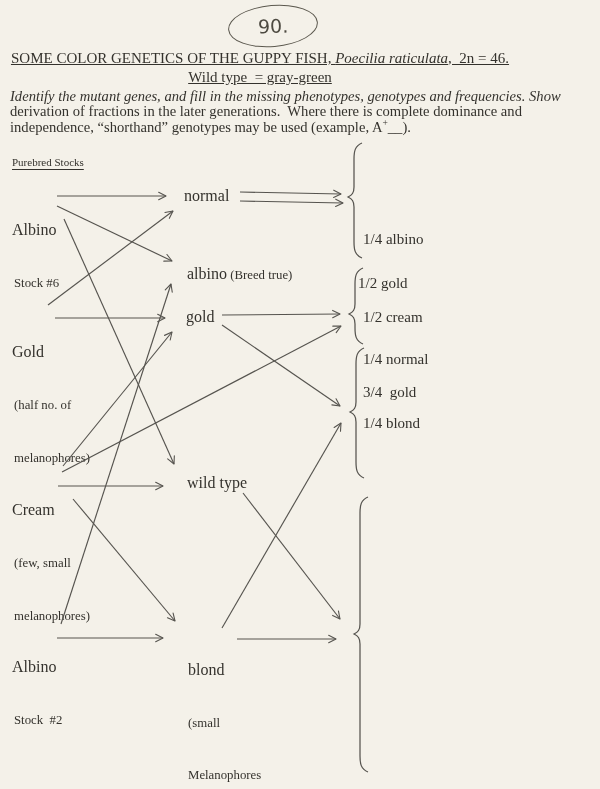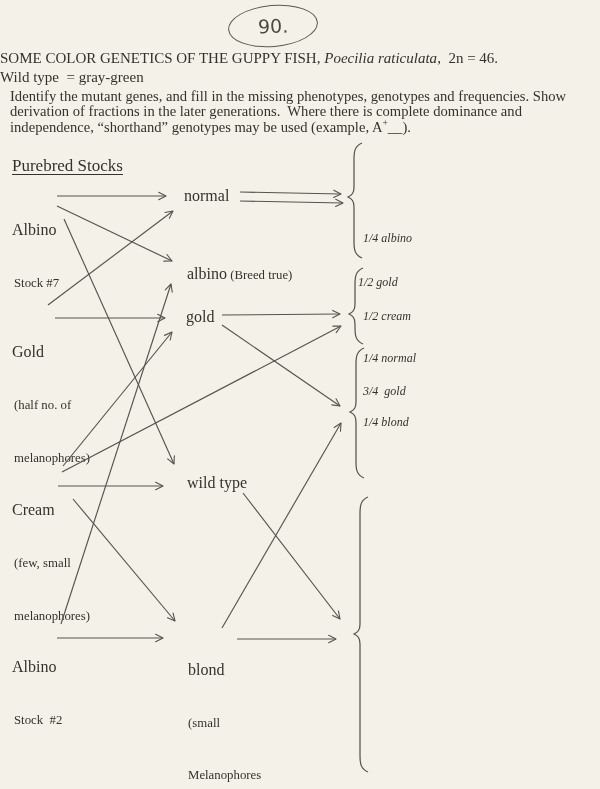--- a/index.html
+++ b/index.html
@@ -10,30 +10,30 @@
   html,body{margin:0;padding:0;}
   body{
     width:600px;height:789px;
     background:var(--paper);
     font-family:"Liberation Serif", serif;
     color:var(--ink);
     position:relative;
     overflow:hidden;
   }
   .abs{position:absolute;white-space:pre;}
-  .center{left:0;width:520px;}
+  .center{left:0;width:520px;text-align:center;text-decoration:underline;}
   .title{font-size:15px;}
   .para{font-size:14.6px;}
-  .section-label{font-size:17px;text-decoration:underline;text-underline-offset:3px;}
+  .section-label{font-size:11px;text-decoration:underline;text-underline-offset:3px;}
   .stock-name{font-size:16px;line-height:19px;}
   .stock-note{font-size:12.8px;line-height:17px;padding-left:2px;}
   .pheno{font-size:16px;line-height:19px;}
   .pheno-note{font-size:12.8px;line-height:16px;}
   .inline-note{font-size:12.8px;}
-  .fraction{font-size:12px;font-style:italic;}
+  .fraction{font-size:15px;}
   .sup{font-size:9.5px;vertical-align:super;}
   #circled-number{
     left:228px;top:5px;width:88px;height:40px;
     border:1.6px solid #5c594f;
     border-radius:50%;
     transform:rotate(-5deg);
     display:flex;align-items:center;justify-content:center;
     font-family:"DejaVu Sans", sans-serif;
     font-size:19px;color:#4d4a41;
   }
@@ -45,29 +45,29 @@
 </head>
 <body>
 
 <div id="circled-number" class="abs">
   <span>90.</span>
 </div>
 
 <div class="abs center title" style="top:50px;"><span>SOME COLOR GENETICS OF THE GUPPY FISH, </span><i>Poecilia raticulata</i><span>,  2n = 46.</span></div>
 <div class="abs center title" style="top:69px;">Wild type  = gray-green</div>
 
-<div class="abs para" style="left:10px;top:88px;">Identify the mutant genes, and fill in the missing phenotypes, genotypes and frequencies. Show</div>
+<div class="abs para" style="left:10px;top:88px;font-style:italic;">Identify the mutant genes, and fill in the missing phenotypes, genotypes and frequencies. Show</div>
 <div class="abs para" style="left:10px;top:103px;font-family:Liberation Serif, serif;">derivation of fractions in the later generations.  Where there is complete dominance and</div>
 <div class="abs para" style="left:10px;top:118px;text-align:center;"><span>independence, “shorthand” genotypes may be used (example, A</span><span class="sup">+</span><span>__).</span></div>
 
 <div class="abs section-label" style="left:12px;top:156px;">Purebred Stocks</div>
 
 <div class="abs" style="left:12px;top:184px;">
   <div class="stock-name">Albino</div>
-  <div class="stock-note">Stock #7</div>
+  <div class="stock-note">Stock #6</div>
 </div>
 <div class="abs" style="left:12px;top:306px;">
   <div class="stock-name">Gold</div>
   <div class="stock-note">(half no. of</div>
   <div class="stock-note">melanophores)</div>
 </div>
 <div class="abs" style="left:12px;top:464px;">
   <div class="stock-name">Cream</div>
   <div class="stock-note">(few, small</div>
   <div class="stock-note">melanophores)</div>

